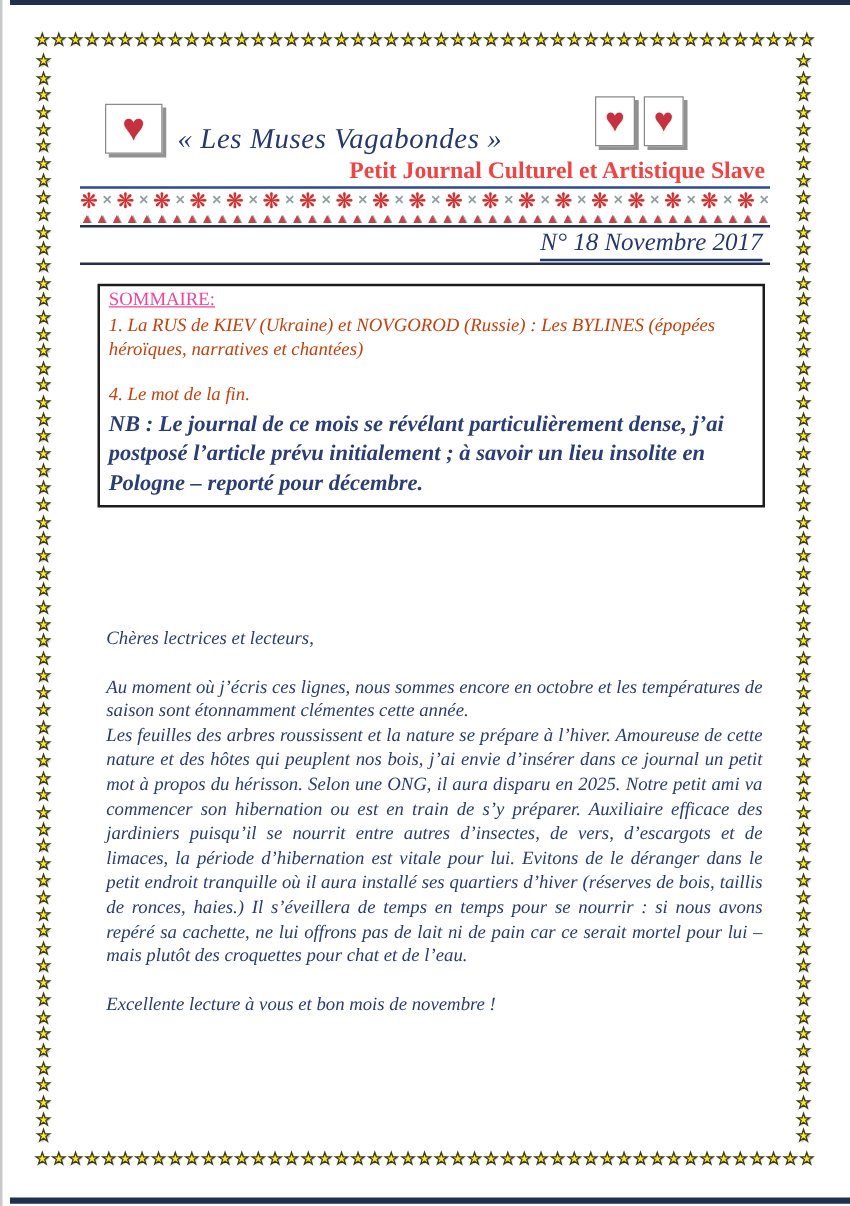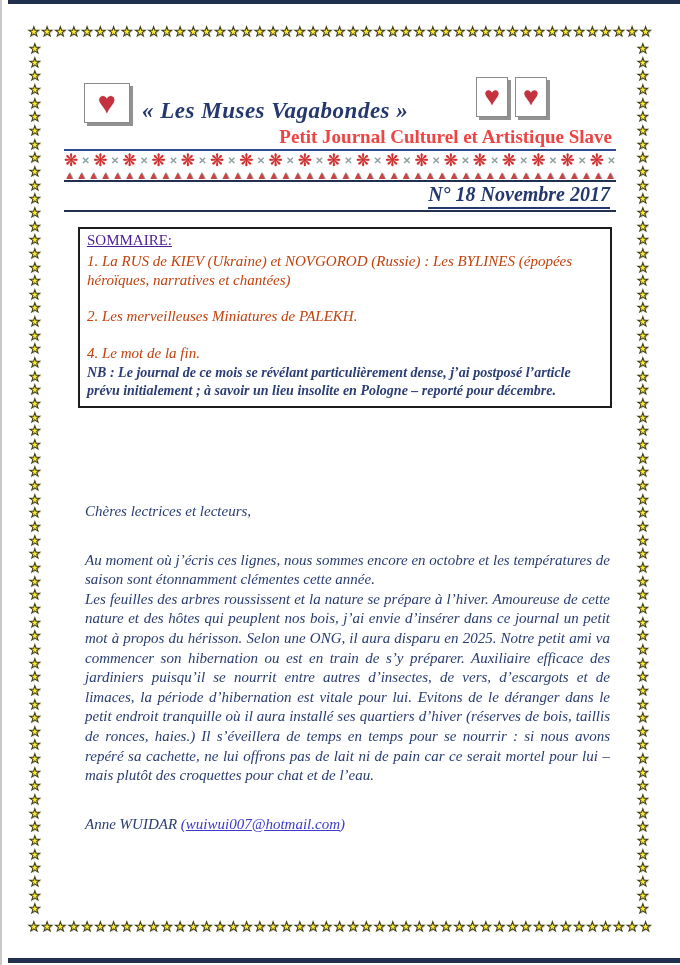--- a/index.html
+++ b/index.html
@@ -35,67 +35,67 @@
   }
   .heart-box .heart { color:#c5313e; text-shadow:0 0 1px #8c1f2a; }
   .heart-left  { left:6px; top:9px; width:44px; height:38px; }
   .heart-left .heart { font-size:30px; }
   .hearts-right { position:absolute; left:398px; top:3px; display:flex; gap:7px; }
   .hearts-right .heart-box { position:relative; width:30px; height:38px; }
   .hearts-right .heart { font-size:26px; }
 
   .title {
     position:absolute; left:64px; top:24px;
-    font-size:23px; font-weight:bold; font-style:italic; color:#24386e;
+    font-size:23px; font-weight:normal; font-style:italic; color:#24386e;
     letter-spacing:.5px;
   }
   .subtitle {
     position:absolute; right:0; top:52px;
     font-size:19px; font-weight:bold; color:#ef4444;
   }
   .rule { position:absolute; left:-14px; right:-4px; background:#2e4b8f; height:2px; }
   .rule.under-subtitle { top:75px; }
   .rule.under-ornament { top:106px; background:#22304f; }
   .rule.under-issue    { top:136px; background:#22304f; height:2px; }
 
   .ornament { position:absolute; left:-14px; right:-4px; top:78px; }
   .orn-row1 { display:flex; justify-content:space-between; align-items:center; height:17px; overflow:hidden; }
   .orn-row1 .orn-a { color:#cf2f2f; font-size:17px; line-height:17px; text-shadow:0 0 1px #e98a8a; }
   .orn-row1 .orn-b { color:#90a0a0; font-size:10px; line-height:10px; font-weight:bold; }
   .orn-row2 { display:flex; justify-content:space-between; height:11px; overflow:hidden; margin-top:0px; }
   .orn-row2 span { color:#c84343; font-size:11px; line-height:12px; text-shadow:1px 0 0 #9fabab; }
 
   .issue {
     position:absolute; right:2px; top:109px;
-    font-size:20px; font-weight:bold; font-style:italic; color:#24386e;
+    font-size:20px; font-weight:normal; font-style:italic; color:#24386e;
     border-bottom:2px solid #24386e; padding-bottom:1px;
   }
 
   .sommaire {
     position:absolute; left:0; right:0; top:153px;
     border:2px solid #1c1c1c; padding:3px 7px 5px 7px; box-sizing:border-box;
   }
   .sommaire-title {
-    font-size:15px; color:#4c1d95; text-decoration:underline;
+    font-size:15px; color:#ec4899; text-decoration:underline;
     font-weight:normal; margin:0 0 3px 0;
   }
   .sommaire-item {
     font-size:15px; font-style:italic; color:#c2410c;
     line-height:1.28; margin:0 0 17px 0;
   }
   .sommaire-item.last { margin-bottom:0; }
   .sommaire-nb {
-    font-size:14px; font-style:italic; font-weight:bold; color:#2a3d74;
+    font-size:18px; font-style:italic; font-weight:bold; color:#2a3d74;
     line-height:1.32; margin:1px 0 0 0;
   }
 
   .letter { position:absolute; left:7px; right:2px; top:428px; font-style:italic; color:#283c71; }
   .letter p { margin:0; font-size:15px; line-height:19.6px; }
   .letter .just { text-align:justify; }
-  .letter .gap { margin-top:29px; }
+  .letter .gap { margin-top:19px; }
   .email-link { color:#3a3ace; text-decoration:underline; cursor:pointer; }
   .paren { color:#3a3ace; text-decoration:none; }
 </style>
 </head>
 <body>
 
 <div class="page">
   <div class="edge-left"></div>
   <div class="bar top"></div>
   <div class="bar bottom"></div>
@@ -440,27 +440,24 @@
         </div>
     </div>
     <div class="rule under-ornament"></div>
 
     <div class="issue">N° 18 Novembre 2017</div>
     <div class="rule under-issue"></div>
 
     <div class="sommaire">
       <div class="sommaire-title">SOMMAIRE:</div>
       <p class="sommaire-item">1. La RUS de KIEV (Ukraine) et NOVGOROD (Russie) : Les BYLINES (épopées héroïques, narratives et chantées)</p>
-      <p class="sommaire-item">2. Les merveilleuses Miniatures de PALEKH.</p>
       <p class="sommaire-item last">4. Le mot de la fin.</p>
       <p class="sommaire-nb">NB : Le journal de ce mois se révélant particulièrement dense, j’ai postposé l’article prévu initialement ; à savoir un lieu insolite en Pologne – reporté pour décembre.</p>
     </div>
 
     <div class="letter">
       <p>Chères lectrices et lecteurs,</p>
       <p class="just gap">Au moment où j’écris ces lignes, nous sommes encore en octobre et les températures de saison sont étonnamment clémentes cette année.</p>
       <p class="just">Les feuilles des arbres roussissent et la nature se prépare à l’hiver. Amoureuse de cette nature et des hôtes qui peuplent nos bois, j’ai envie d’insérer dans ce journal un petit mot à propos du hérisson. Selon une ONG, il aura disparu en 2025. Notre petit ami va commencer son hibernation ou est en train de s’y préparer. Auxiliaire efficace des jardiniers puisqu’il se nourrit entre autres d’insectes, de vers, d’escargots et de limaces, la période d’hibernation est vitale pour lui. Evitons de le déranger dans le petit endroit tranquille où il aura installé ses quartiers d’hiver (réserves de bois, taillis de ronces, haies.) Il s’éveillera de temps en temps pour se nourrir : si nous avons repéré sa cachette, ne lui offrons pas de lait ni de pain car ce serait mortel pour lui – mais plutôt des croquettes pour chat et de l’eau.</p>
-      <p class="gap">
-        <span>Anne WUIDAR </span><span class="paren">(</span><a class="email-link">wuiwui007@hotmail.com</a><span class="paren">)</span>
-      </p>
+      <p class="gap">Excellente lecture à vous et bon mois de novembre !</p>
     </div>
   </div>
 </div>
 
 </body></html>

